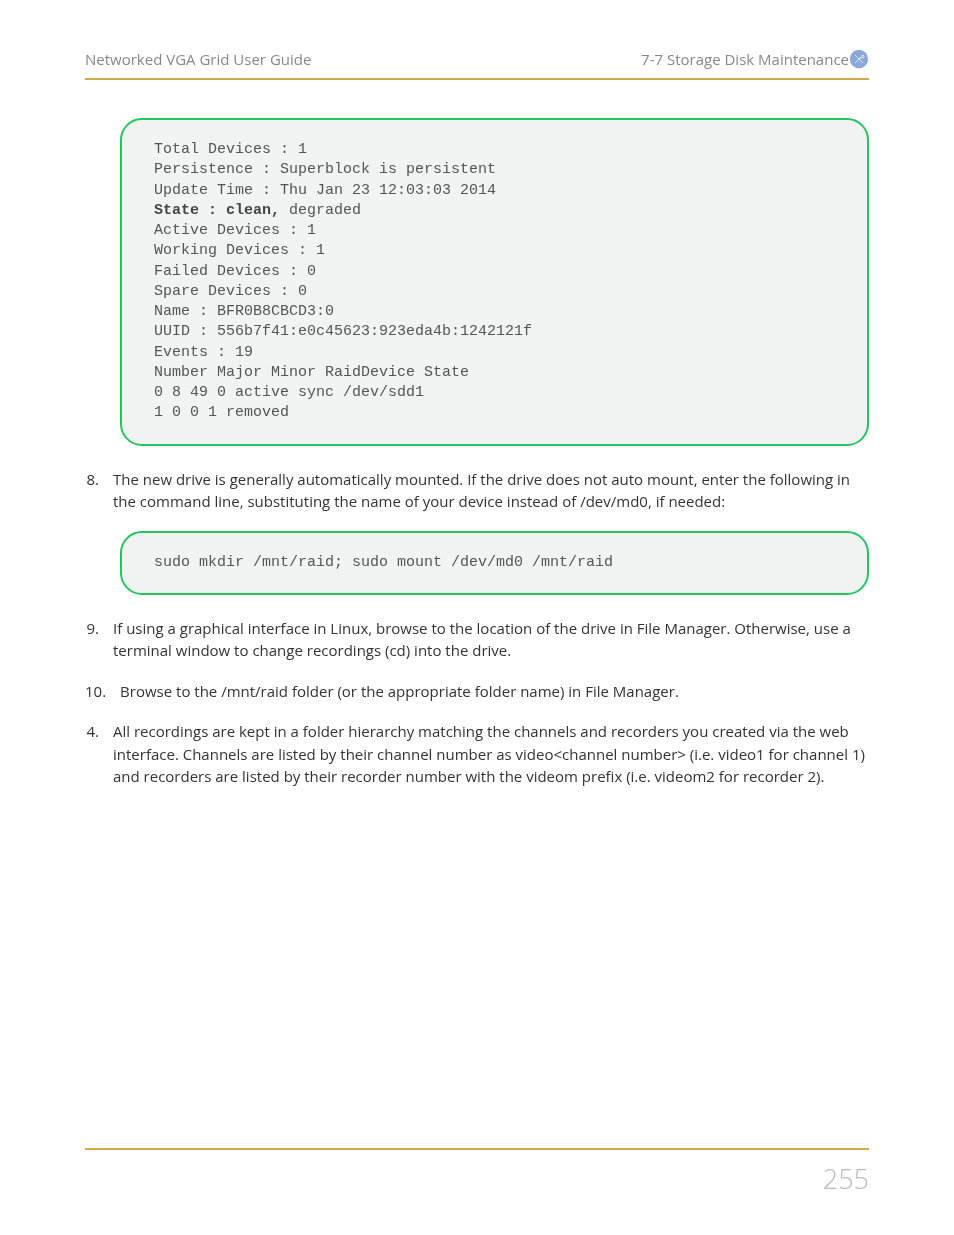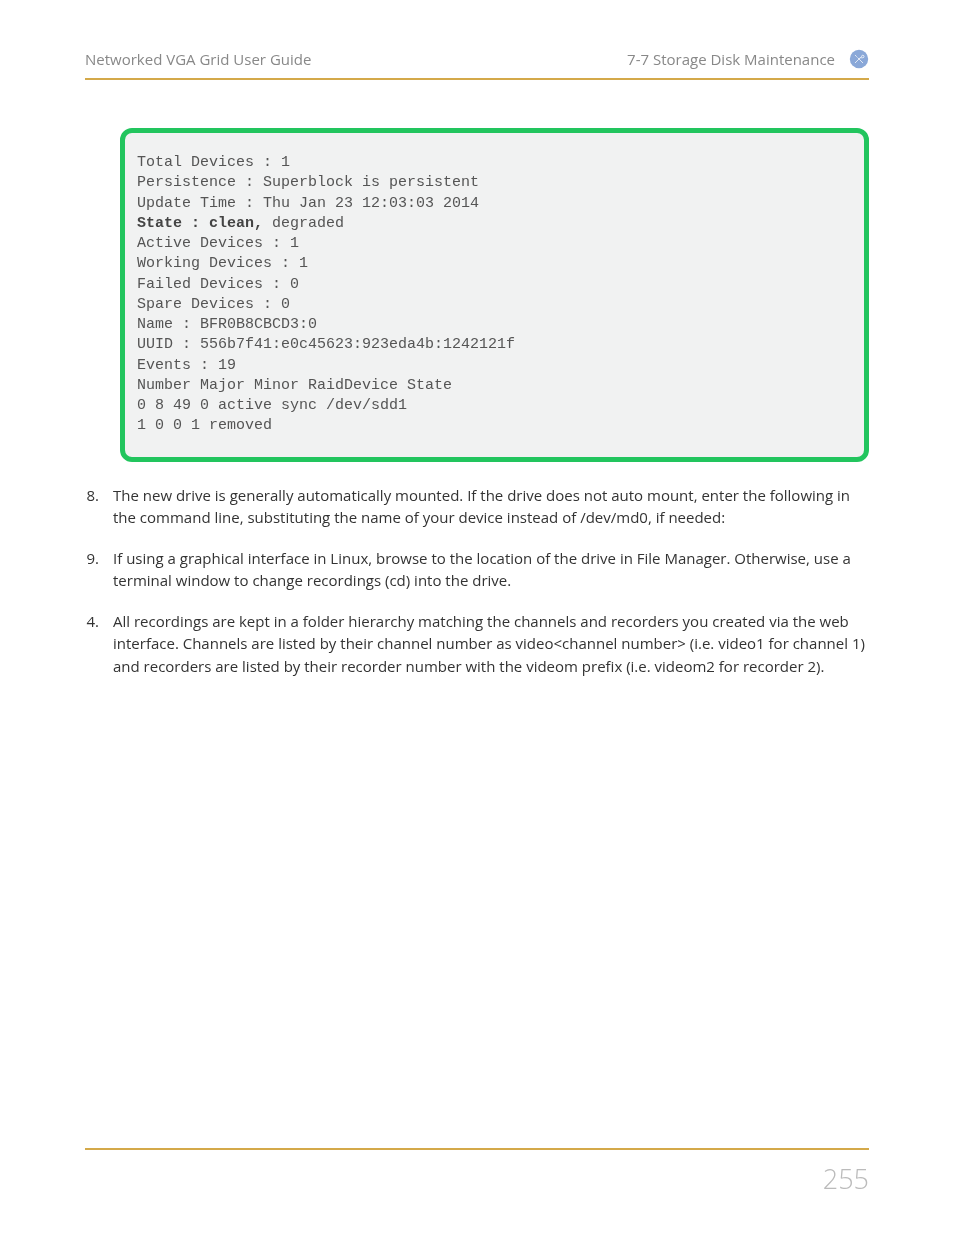--- a/index.html
+++ b/index.html
@@ -15,55 +15,54 @@
     }
     .page-content {
       padding: 50px 85px 0 85px;
     }
     .header {
       display: flex;
       justify-content: space-between;
       align-items: center;
       border-bottom: 2px solid #d4a94a;
       padding-bottom: 10px;
-      margin-bottom: 48px;
+      margin-bottom: 38px;
       height: 30px;
     }
     .header-left {
       color: #888;
       font-size: 15px;
       font-weight: 400;
     }
     .header-right-wrap {
       display: flex;
       align-items: flex-end;
-      gap: 14px;
     }
     .header-right {
       color: #888;
       font-size: 15px;
       font-weight: 400;
     }
     .header-icon {
       width: 20px;
       height: 20px;
       display: flex;
       align-items: center;
       justify-content: center;
     }
     .header-icon svg {
       width: 20px;
       height: 20px;
     }
     .code-block {
       background: #f1f2f2;
-      border: 5px solid #22c55e;
-      border-radius: 12px;
+      border: 2px solid #22c55e;
+      border-radius: 22px;
       margin: 0 0 22px 35px;
-      padding: 20px 28px 20px 12px;
+      padding: 20px 28px 20px 32px;
       font-family: 'Courier New', Courier, monospace;
       font-size: 15px;
       line-height: 1.35;
       color: #555;
       white-space: pre;
     }
     .code-block .bold {
       font-weight: bold;
       color: #444;
     }
@@ -142,25 +141,30 @@
 <span>0 8 49 0 active sync /dev/sdd1</span>
 <span>1 0 0 1 removed</span></div>
 
   <ol class="steps">
     <li>
       <span class="num">  8.</span>
       <span class="text">The new drive is generally automatically mounted. If the drive does not auto mount, enter the following in the command line, substituting the name of your device instead of /dev/md0, if needed:</span>
     </li>
   </ol>
 
+  <div class="code-block"><span>sudo mkdir /mnt/raid; sudo mount /dev/md0 /mnt/raid</span></div>
 
   <ol class="steps">
     <li>
       <span class="num">  9.</span>
       <span class="text">If using a graphical interface in Linux, browse to the location of the drive in File Manager. Otherwise, use a terminal window to change recordings (cd) into the drive.</span>
+    </li>
+    <li>
+      <span class="num">10.</span>
+      <span class="text">Browse to the /mnt/raid folder (or the appropriate folder name) in File Manager.</span>
     </li>
     <li>
       <span class="num">4.</span>
       <span class="text">All recordings are kept in a folder hierarchy matching the channels and recorders you created via the web interface. Channels are listed by their channel number as video&lt;channel number&gt; (i.e. video1 for channel 1) and recorders are listed by their recorder number with the videom prefix (i.e. videom2 for recorder 2).</span>
     </li>
   </ol>
 
 </div>
 
 <div class="footer-line"></div>

